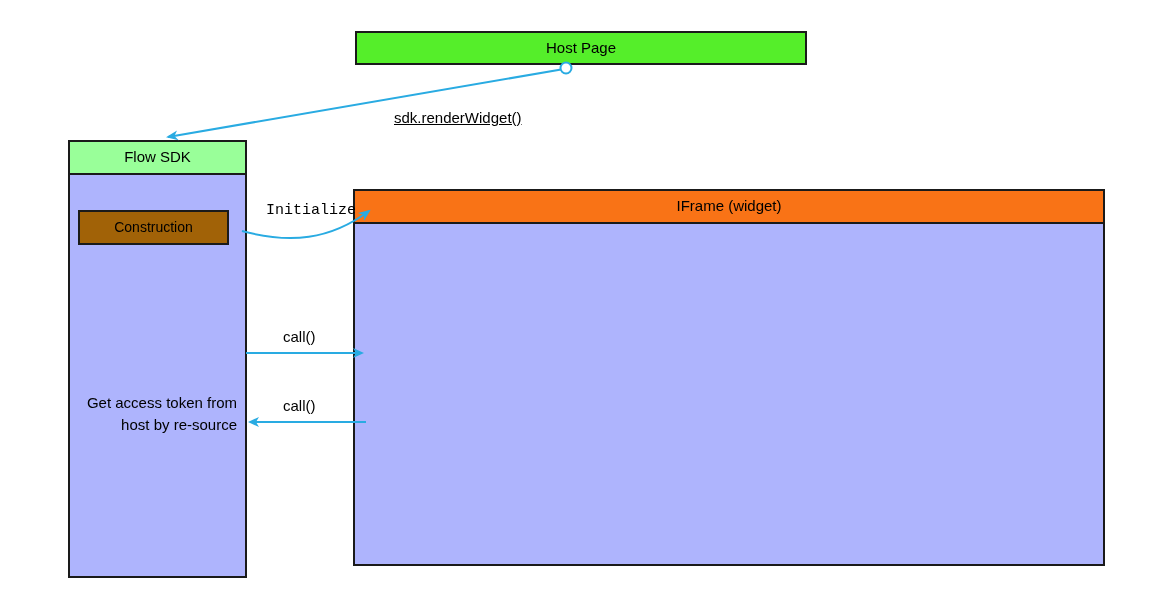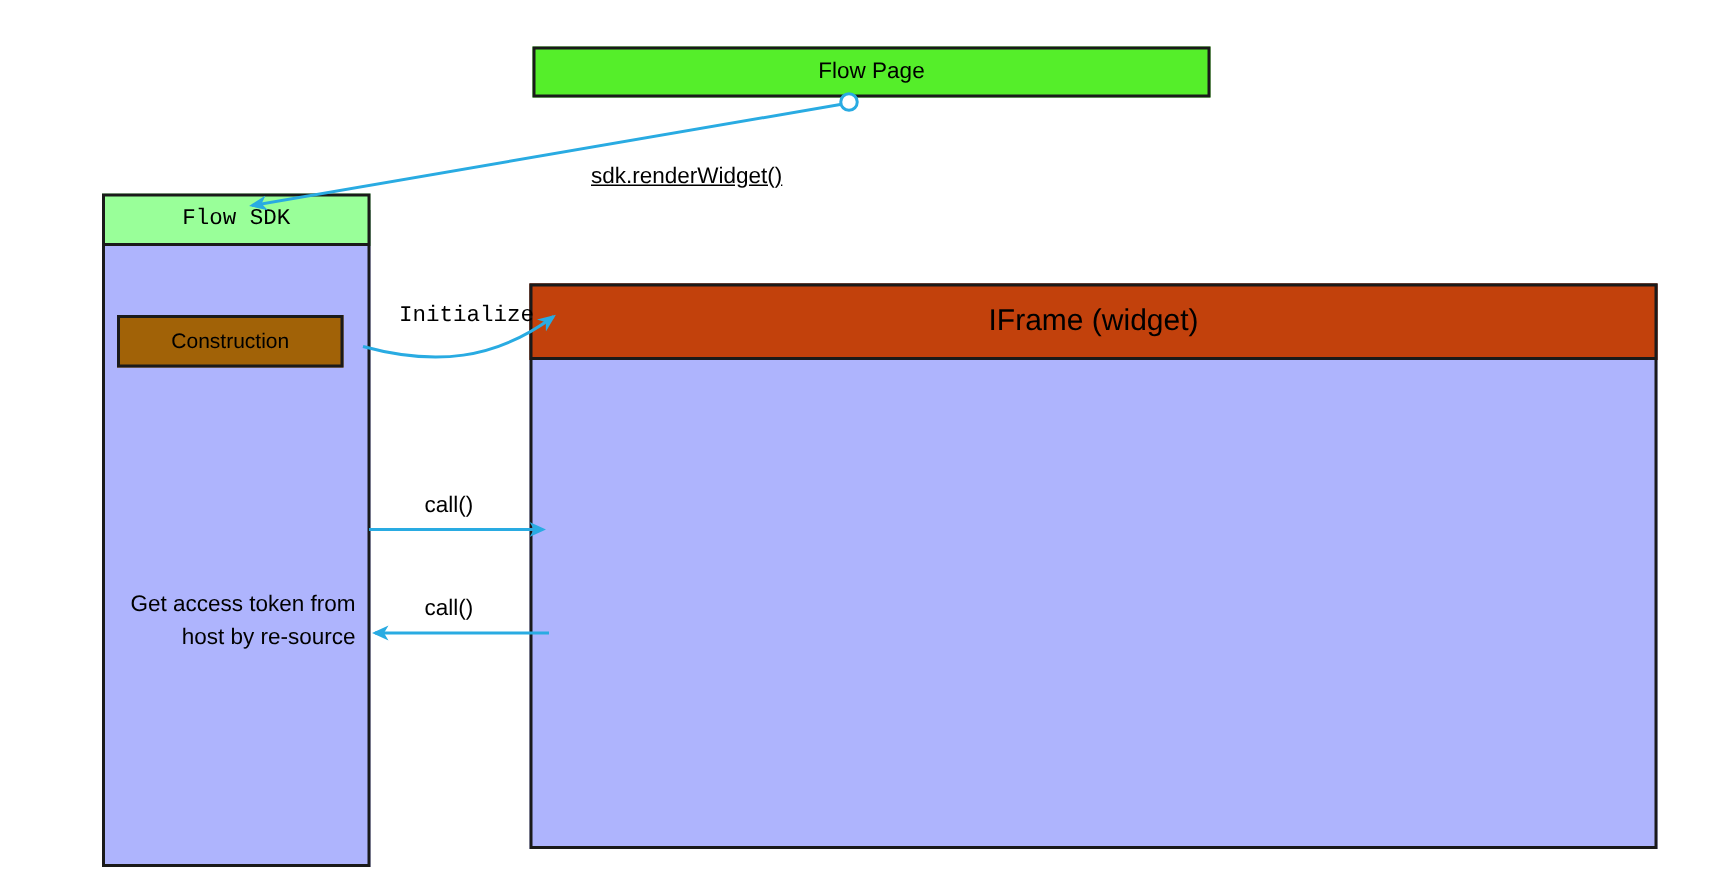--- a/index.html
+++ b/index.html
@@ -44,25 +44,24 @@
     top: 140px;
     width: 179px;
     height: 438px;
     background: #aeb4fd;
     border: 2px solid #1a1a1a;
     box-sizing: border-box;
     position: absolute;
   }
   #flow-sdk-header {
     left: 68px;
-    top: 129px;
+    top: 140px;
     width: 179px;
     height: 35px;
     background: #99ff99;
-    font-family: Liberation Mono, monospace;
   }
   #construction-box {
     left: 78px;
     top: 210px;
     width: 151px;
     height: 35px;
     background: #a16207;
     font-size: 14px;
   }
   #sdk-note {
@@ -83,23 +82,23 @@
     width: 752px;
     height: 377px;
     background: #aeb4fd;
     border: 2px solid #1a1a1a;
     box-sizing: border-box;
   }
   #iframe-header {
     left: 353px;
     top: 189px;
     width: 752px;
-    height: 51px;
-    background: #c2410c;
-    font-size: 20px;
+    height: 35px;
+    background: #f97316;
+    font-size: 15px;
   }
   
   .edge-label {
     position: absolute;
     color: #000000;
     font-size: 15px;
     white-space: nowrap;
   }
   #label-render-widget { left: 394px; top: 109px; text-decoration: underline; }
   #label-initialize    { left: 266px; top: 202px; font-family: Liberation Mono, monospace; }
@@ -113,21 +112,21 @@
     height: 596px;
     pointer-events: none;
   }
 </style>
 </head>
 <body>
 
 <div id="canvas">
 
   <div class="box" id="host-page">
-    <span>Flow Page</span>
+    <span>Host Page</span>
   </div>
 
   <div id="flow-sdk-panel"></div>
 
   <div class="box" id="flow-sdk-header">
     <span>Flow SDK</span>
   </div>
 
   <div class="box" id="construction-box">
     <span>Construction</span>

